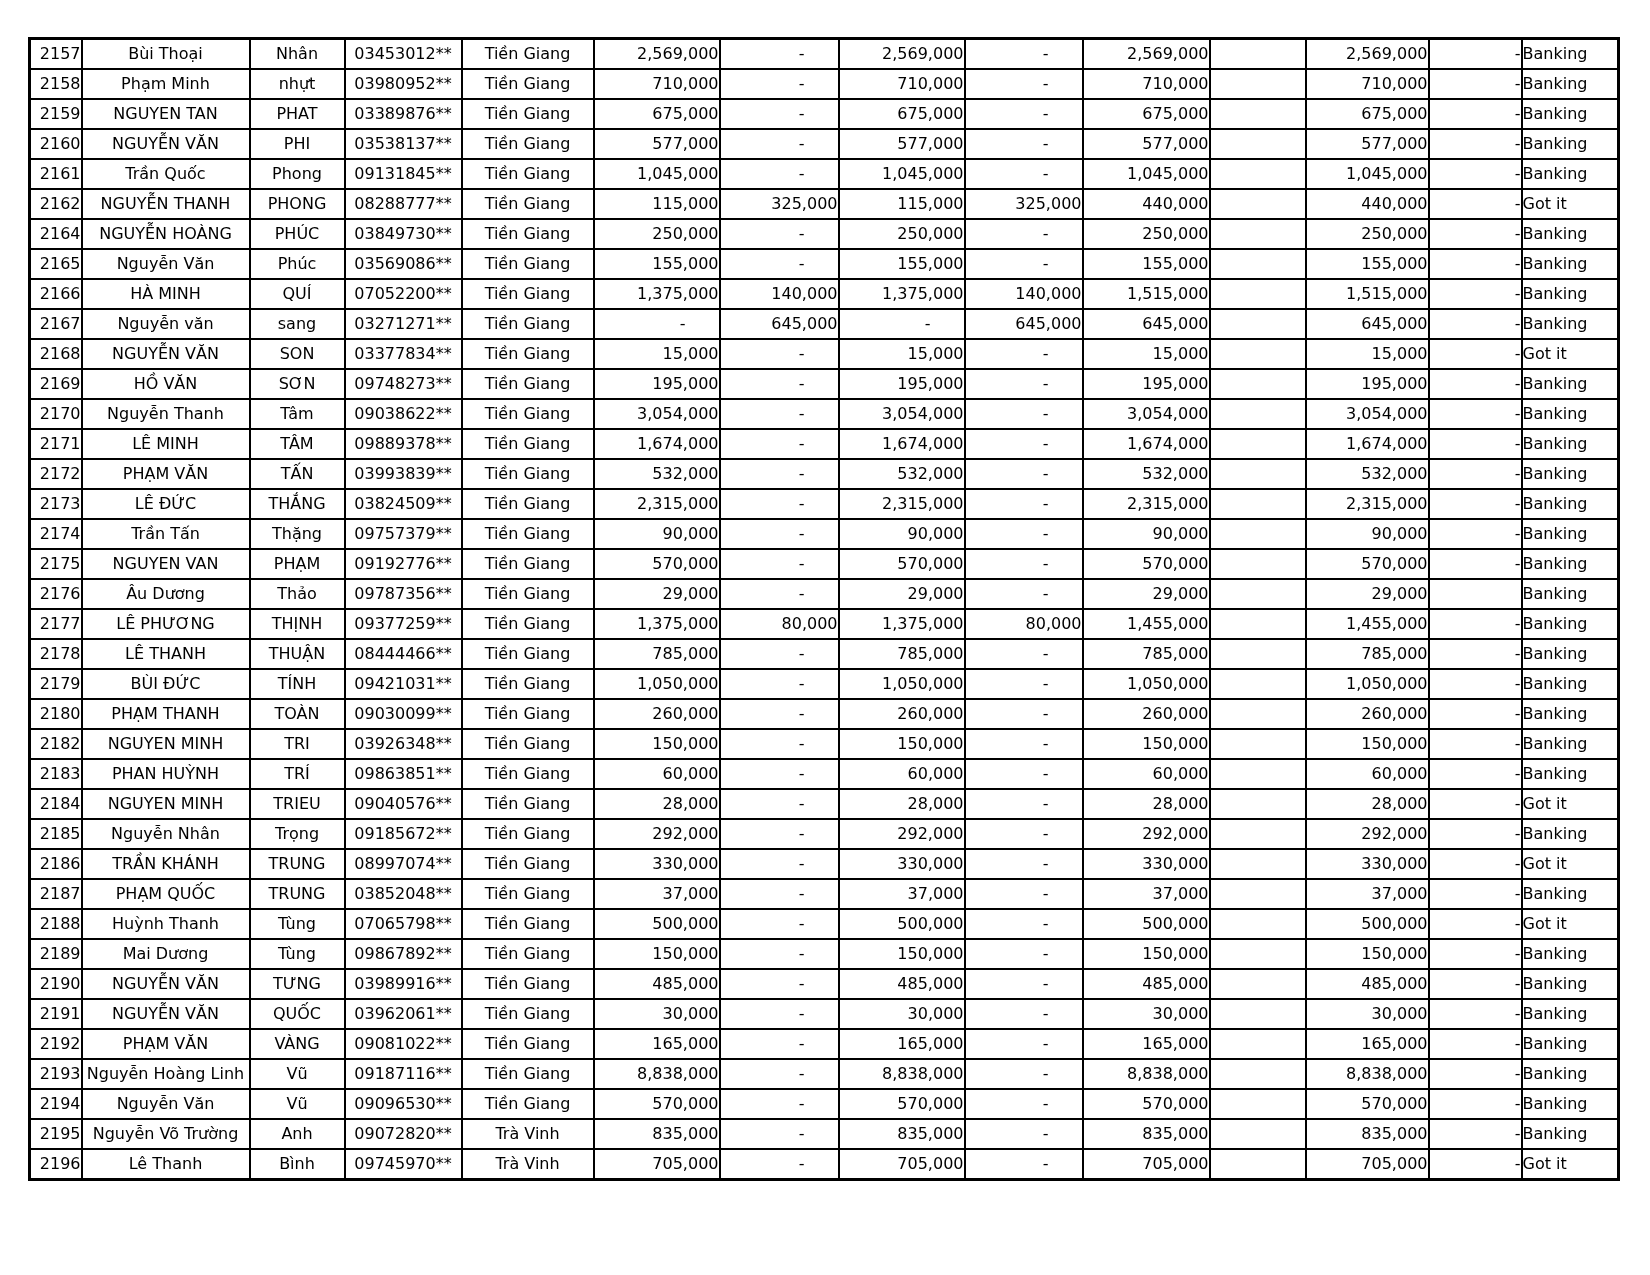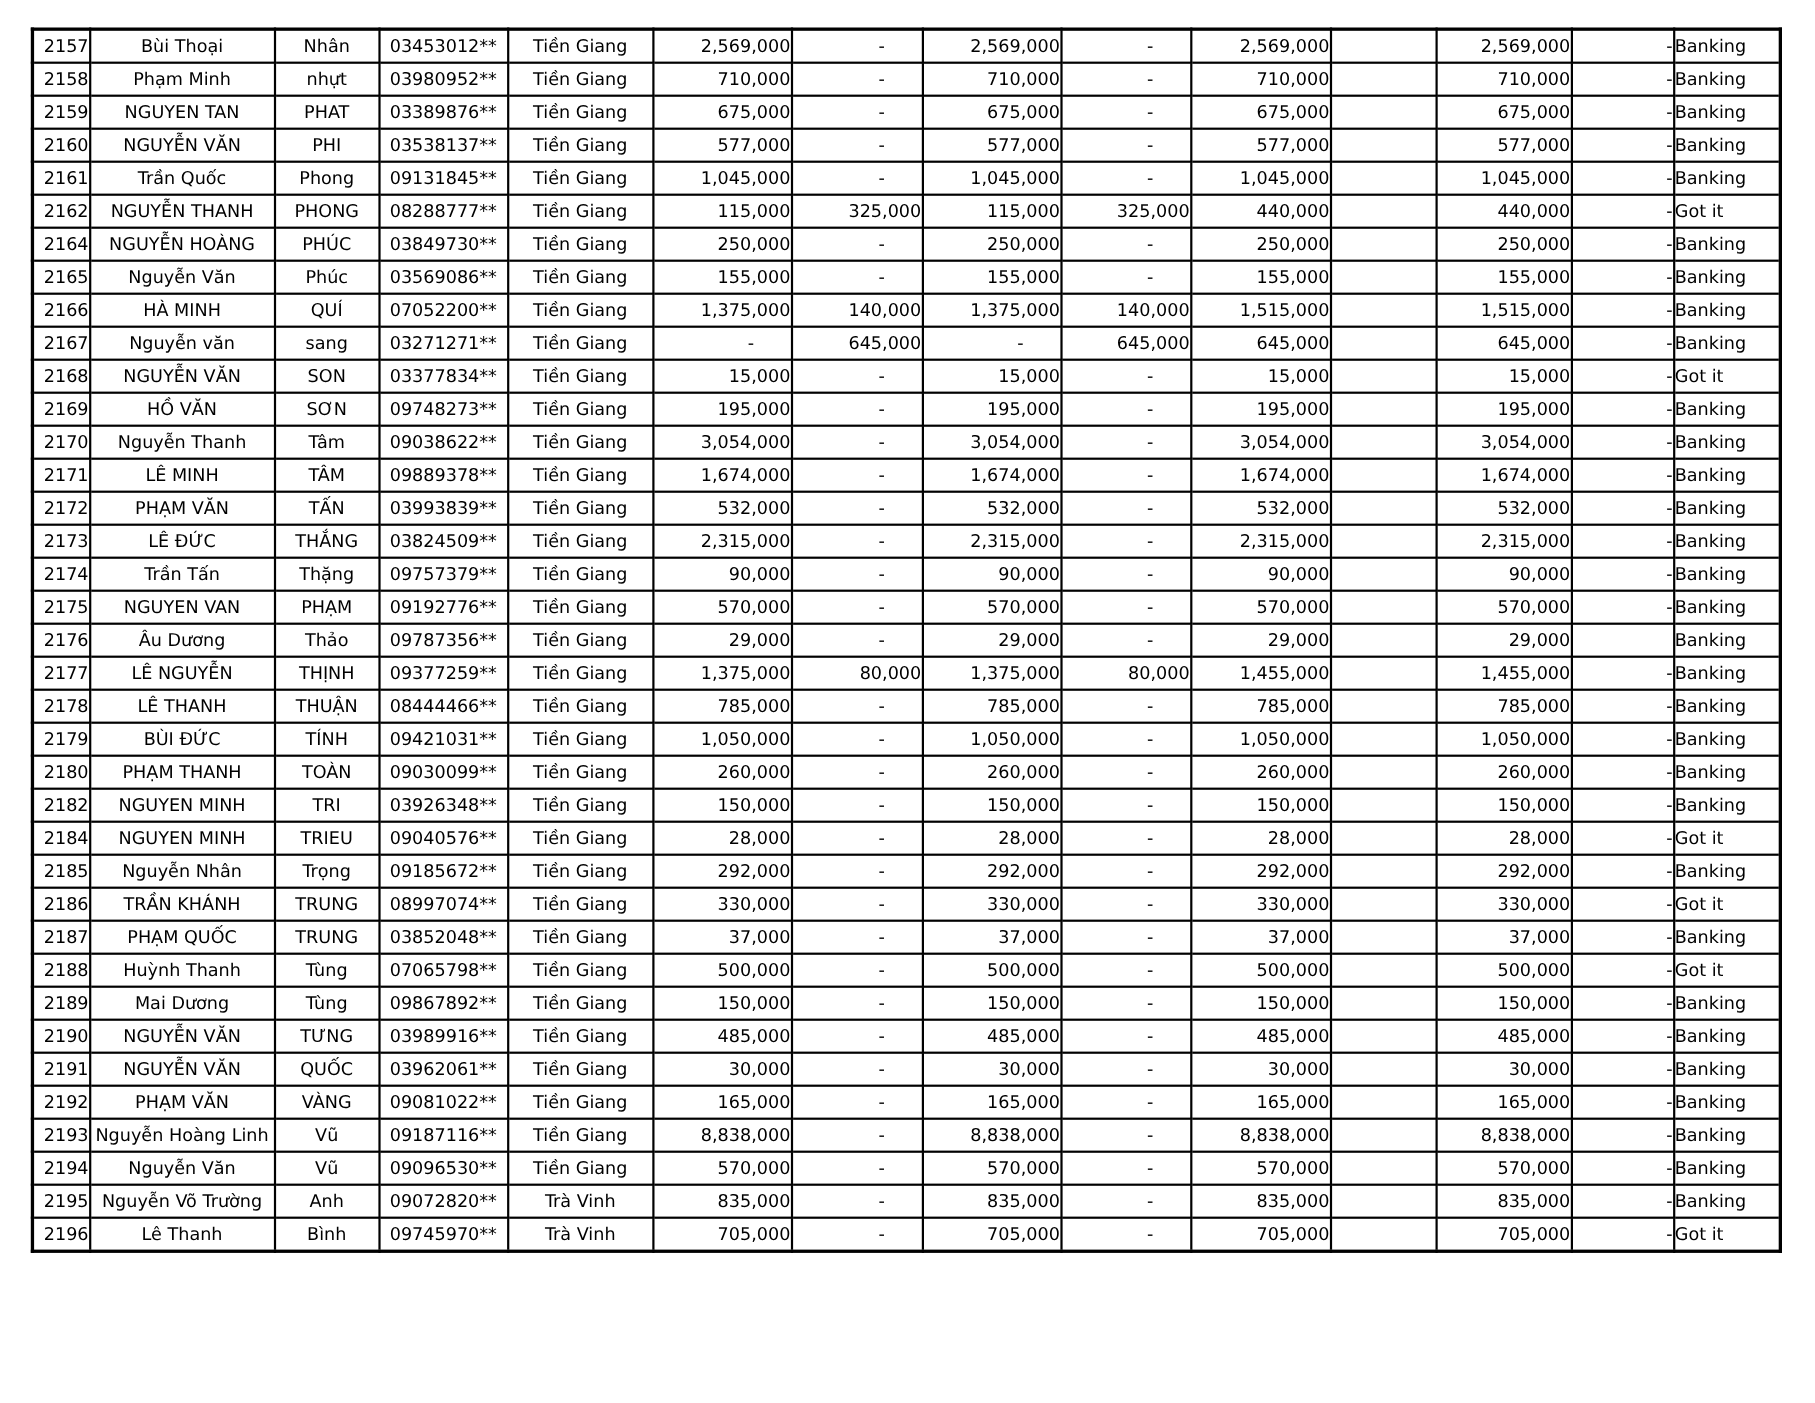--- a/index.html
+++ b/index.html
@@ -10,21 +10,21 @@
   body {
     width: 1650px;
     height: 1275px;
     position: relative;
     font-family: "DejaVu Sans", "Liberation Sans", sans-serif;
     color: #000000;
   }
   .sheet {
     position: absolute;
     left: 28px;
-    top: 25px;
+    top: 37px;
   }
   table.grid {
     border-collapse: collapse;
     table-layout: fixed;
     border: 3px solid #000000;
   }
   table.grid td {
     border: 2px solid #000000;
     height: 28px;
     padding: 0;
@@ -362,21 +362,21 @@
     <td class="c-num">29,000</td>
     <td class="c-num dash">-</td>
     <td class="c-num">29,000</td>
     <td class="c-center"></td>
     <td class="c-num">29,000</td>
     <td class="c-dashcol"></td>
     <td class="c-status">Banking</td>
   </tr>
         <tr>
     <td class="c-id">2177</td>
-    <td class="c-center">LÊ NGUYỄN</td>
+    <td class="c-center">LÊ PHƯƠNG</td>
     <td class="c-center">THỊNH</td>
     <td class="c-center">09377259**</td>
     <td class="c-center">Tiền Giang</td>
     <td class="c-num">1,375,000</td>
     <td class="c-num">80,000</td>
     <td class="c-num">1,375,000</td>
     <td class="c-num">80,000</td>
     <td class="c-num">1,455,000</td>
     <td class="c-center"></td>
     <td class="c-num">1,455,000</td>
@@ -437,20 +437,36 @@
     <td class="c-center">TRI</td>
     <td class="c-center">03926348**</td>
     <td class="c-center">Tiền Giang</td>
     <td class="c-num">150,000</td>
     <td class="c-num dash">-</td>
     <td class="c-num">150,000</td>
     <td class="c-num dash">-</td>
     <td class="c-num">150,000</td>
     <td class="c-center"></td>
     <td class="c-num">150,000</td>
+    <td class="c-dashcol">-</td>
+    <td class="c-status">Banking</td>
+  </tr>
+        <tr>
+    <td class="c-id">2183</td>
+    <td class="c-center">PHAN HUỲNH</td>
+    <td class="c-center">TRÍ</td>
+    <td class="c-center">09863851**</td>
+    <td class="c-center">Tiền Giang</td>
+    <td class="c-num">60,000</td>
+    <td class="c-num dash">-</td>
+    <td class="c-num">60,000</td>
+    <td class="c-num dash">-</td>
+    <td class="c-num">60,000</td>
+    <td class="c-center"></td>
+    <td class="c-num">60,000</td>
     <td class="c-dashcol">-</td>
     <td class="c-status">Banking</td>
   </tr>
         <tr>
     <td class="c-id">2184</td>
     <td class="c-center">NGUYEN MINH</td>
     <td class="c-center">TRIEU</td>
     <td class="c-center">09040576**</td>
     <td class="c-center">Tiền Giang</td>
     <td class="c-num">28,000</td>

